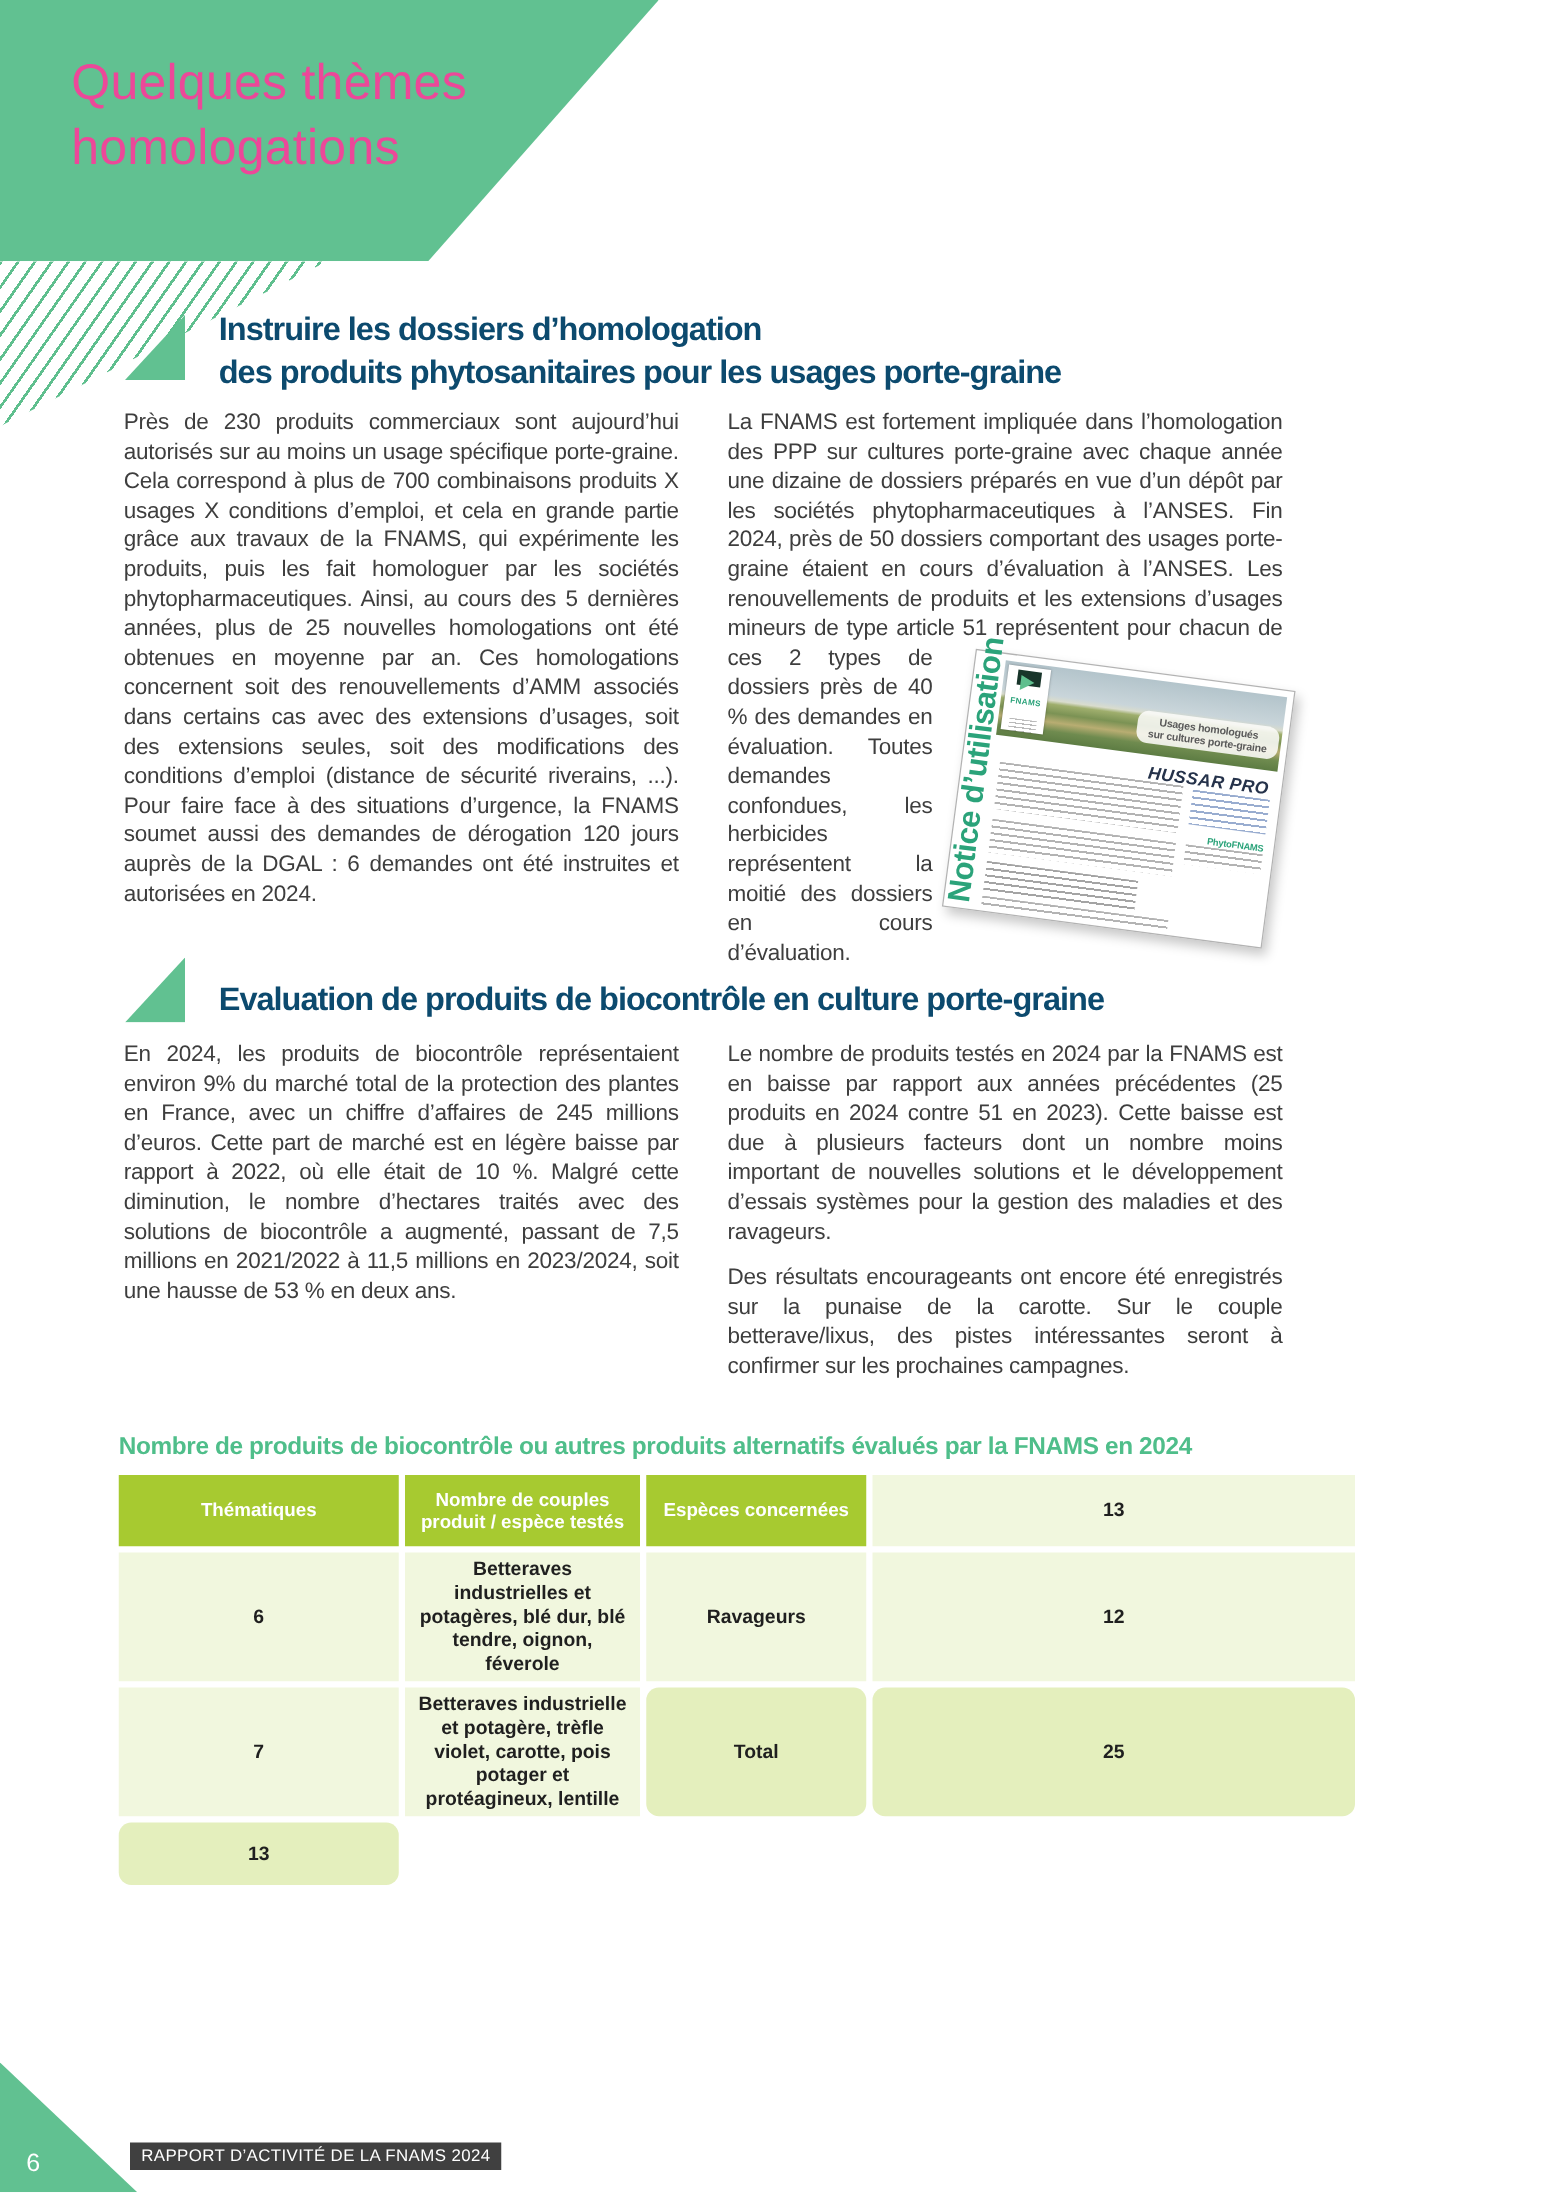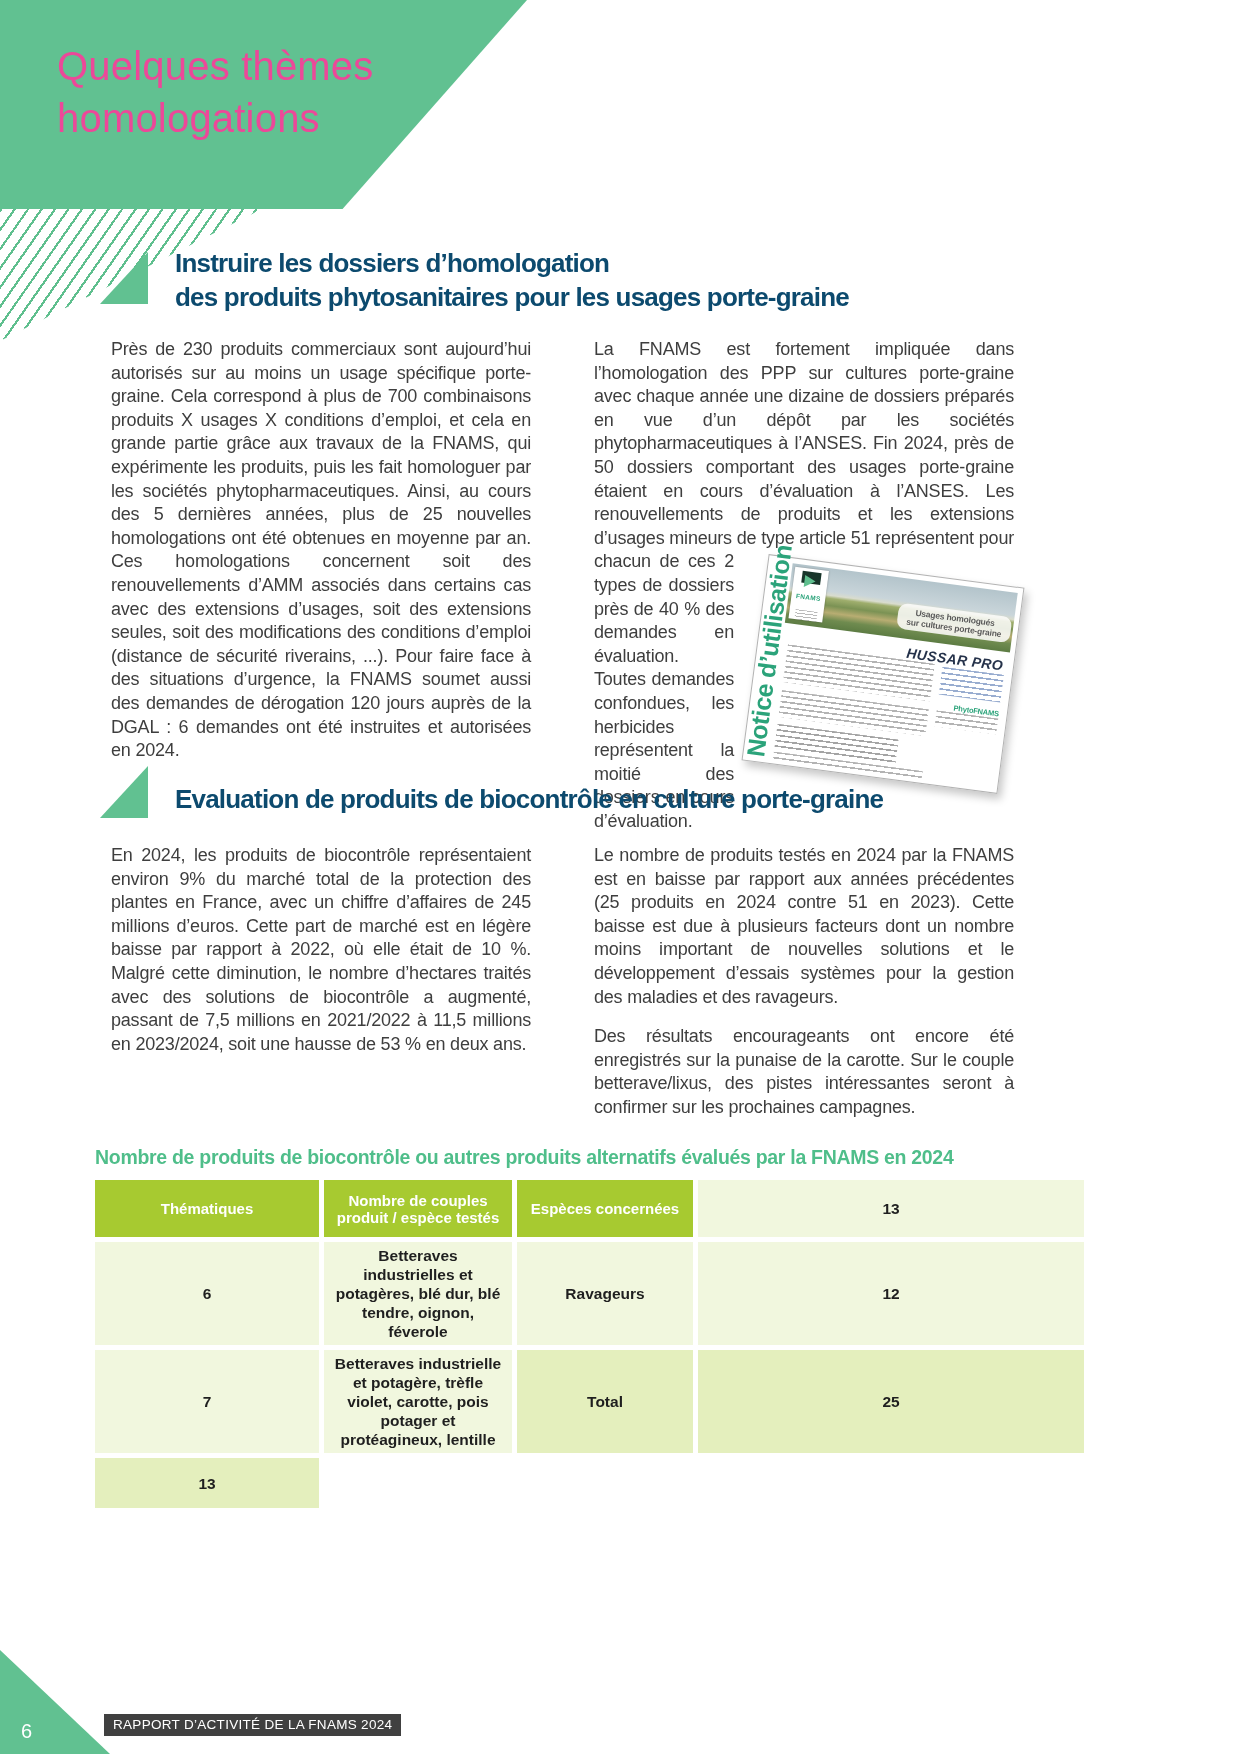--- a/index.html
+++ b/index.html
@@ -24,21 +24,21 @@
   .sec-heading{position:absolute;left:175px;font-weight:700;color:#0c4a6e;
                font-size:26px;line-height:34px;letter-spacing:-0.8px;}
   .sec-heading.h1{top:246px;}
   .sec-heading.h2{top:782px;}
 
   
   .cols{position:absolute;left:95px;width:935px;display:flex;gap:31px;}
   .cols1{top:322px;}
   .cols2{top:828px;}
   .col{width:452px;}
-  .body-text{margin:16px;font-size:18px;line-height:23.6px;text-align:justify;
+  .body-text{margin:4px;font-size:18px;line-height:23.6px;text-align:justify;
              letter-spacing:-0.2px;color:#3e3e3e;}
   .body-text + .body-text{margin-top:13px;}
 
   
   .notice-wrap{float:right;width:268px;height:250px;margin:4px -4px 0 16px;position:relative;}
   .notice-doc{position:absolute;left:4px;top:16px;width:256px;height:206px;background:#fff;
               border:1px solid #b3b3b3;box-shadow:4px 5px 9px rgba(0,0,0,.22);
               transform:rotate(7.5deg);}
   .doc-vlabel{position:absolute;left:1px;bottom:4px;writing-mode:vertical-rl;transform:rotate(180deg);
               color:#2ba37a;font-weight:700;font-size:25px;letter-spacing:-.5px;white-space:nowrap;}
@@ -69,21 +69,21 @@
 
   
   .table-title{position:absolute;left:95px;top:1146px;font-size:19.5px;font-weight:700;
                color:#4fbe8a;letter-spacing:-0.3px;}
   .grid-table{position:absolute;left:95px;top:1180px;width:982px;display:grid;
               grid-template-columns:224px 188px 176px 386px;gap:5px;}
   .cell{display:flex;align-items:center;justify-content:center;text-align:center;
         font-weight:700;box-sizing:border-box;padding:4px 10px;}
   .cell.head{background:#a7ca30;color:#ffffff;font-size:15px;line-height:17px;min-height:57px;}
   .cell.body{background:#f1f7de;color:#1f1f1f;font-size:15.5px;line-height:19px;min-height:50px;}
-  .cell.total{background:#e4efbd;min-height:44px;}
+  .cell.total{background:#e4efbd;min-height:44px;border-radius:10px;}
   .cell.empty{background:transparent;}
 
   
   .footer-tri{position:absolute;left:0;bottom:0;width:110px;height:104px;background:#61c191;
               clip-path:polygon(0 0,100% 100%,0 100%);}
   .page-num{position:absolute;left:21px;top:1720px;color:#ffffff;font-size:20px;}
   .footer-label{position:absolute;left:104px;top:1714px;background:#404040;color:#ffffff;
                 font-size:13.5px;padding:3px 9px 4px;letter-spacing:.3px;}
 </style>
 </head>

